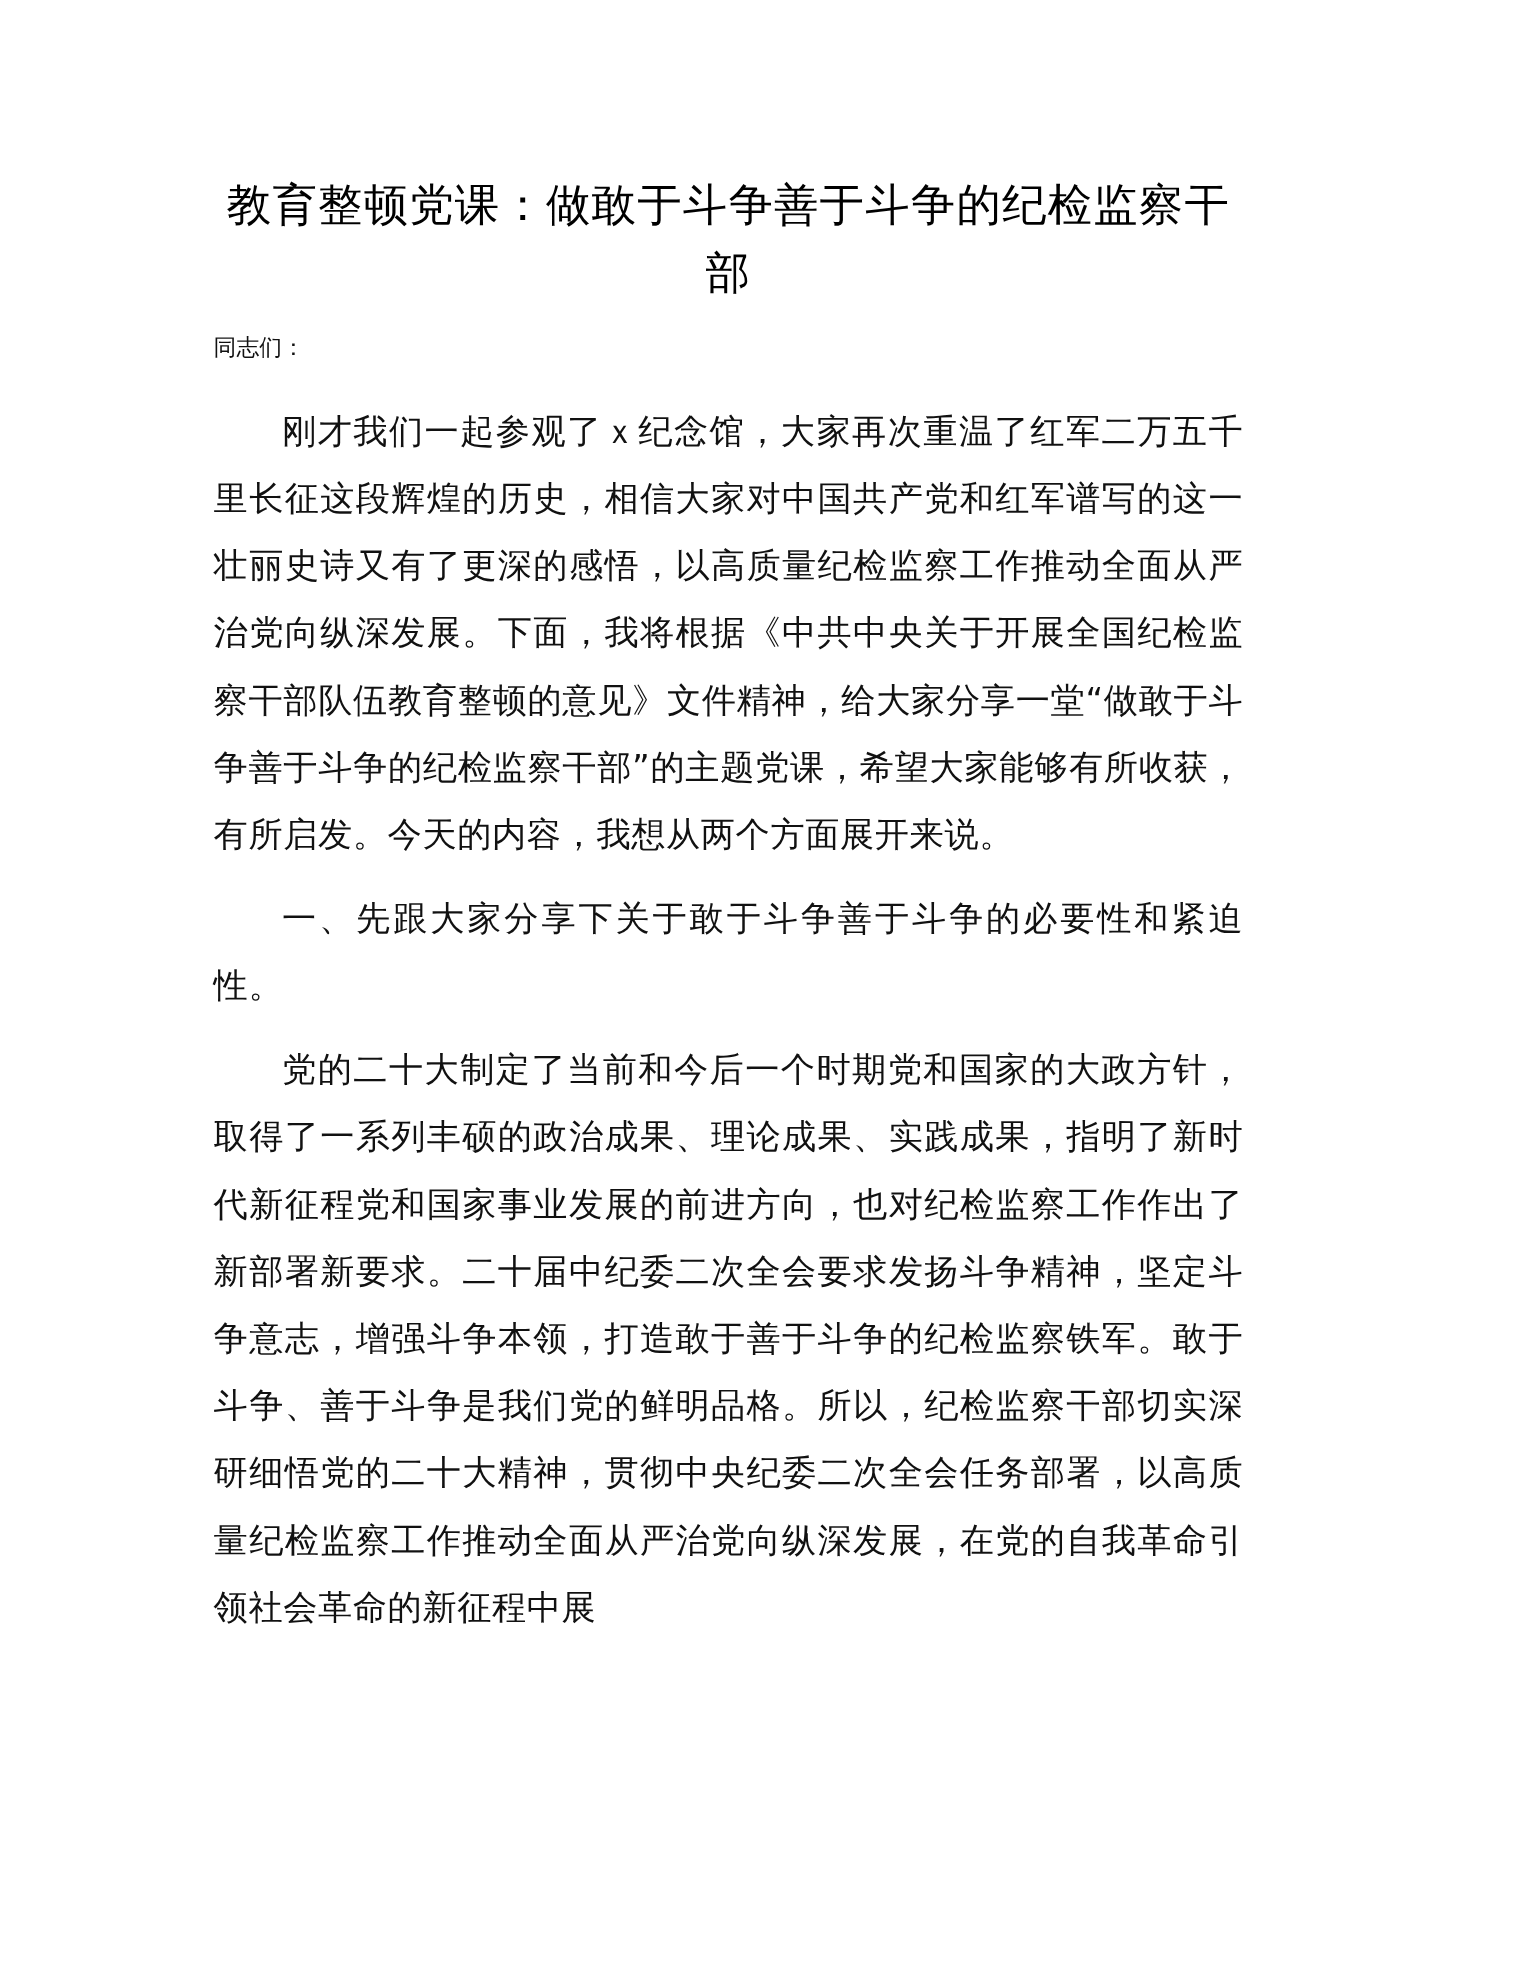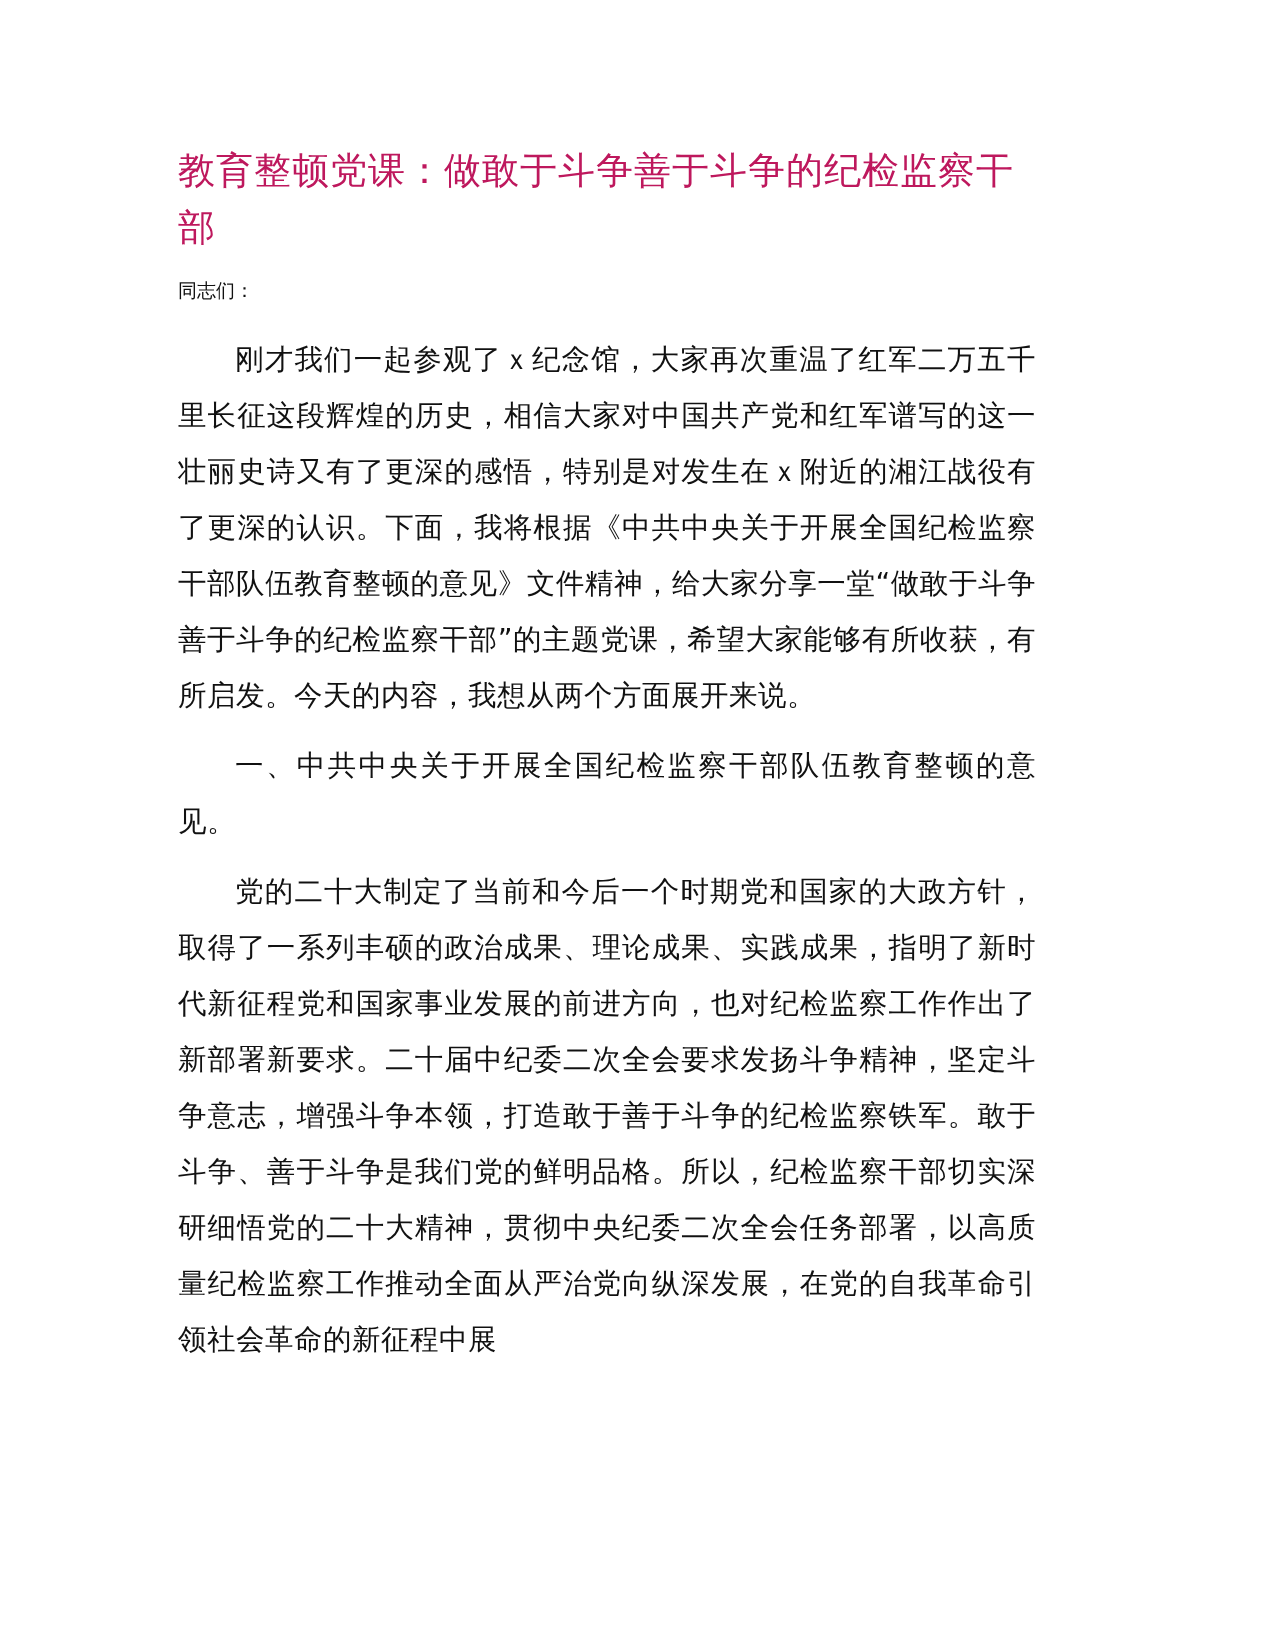--- a/index.html
+++ b/index.html
@@ -17,24 +17,25 @@
     }
     .page {
       position: absolute;
       left: 178px;
       top: 142px;
       width: 858px;
     }
     .title {
       font-size: 37px;
       line-height: 57px;
+      text-align: center;
       font-weight: normal;
       margin: 0 0 0 0;
       letter-spacing: 1px;
-      color: #be185d;
+      color: #000000;
     }
     .greeting {
       font-size: 19px;
       line-height: 56px;
       margin: 6px 0 0 0;
       color: #111;
     }
     .para {
       font-size: 28.5px;
       line-height: 56px;
@@ -45,16 +46,16 @@
       color: #111;
       letter-spacing: 0.5px;
     }
   </style>
 </head>
 <body>
 
 <div class="page">
   <h1 class="title">教育整顿党课：做敢于斗争善于斗争的纪检监察干部</h1>
   <p class="greeting">同志们：</p>
-  <p class="para">刚才我们一起参观了ｘ纪念馆，大家再次重温了红军二万五千里长征这段辉煌的历史，相信大家对中国共产党和红军谱写的这一壮丽史诗又有了更深的感悟，特别是对发生在ｘ附近的湘江战役有了更深的认识。下面，我将根据《中共中央关于开展全国纪检监察干部队伍教育整顿的意见》文件精神，给大家分享一堂“做敢于斗争善于斗争的纪检监察干部”的主题党课，希望大家能够有所收获，有所启发。今天的内容，我想从两个方面展开来说。</p>
-  <p class="para">一、中共中央关于开展全国纪检监察干部队伍教育整顿的意见。</p>
+  <p class="para">刚才我们一起参观了ｘ纪念馆，大家再次重温了红军二万五千里长征这段辉煌的历史，相信大家对中国共产党和红军谱写的这一壮丽史诗又有了更深的感悟，以高质量纪检监察工作推动全面从严治党向纵深发展。下面，我将根据《中共中央关于开展全国纪检监察干部队伍教育整顿的意见》文件精神，给大家分享一堂“做敢于斗争善于斗争的纪检监察干部”的主题党课，希望大家能够有所收获，有所启发。今天的内容，我想从两个方面展开来说。</p>
+  <p class="para">一、先跟大家分享下关于敢于斗争善于斗争的必要性和紧迫性。</p>
   <p class="para">党的二十大制定了当前和今后一个时期党和国家的大政方针，取得了一系列丰硕的政治成果、理论成果、实践成果，指明了新时代新征程党和国家事业发展的前进方向，也对纪检监察工作作出了新部署新要求。二十届中纪委二次全会要求发扬斗争精神，坚定斗争意志，增强斗争本领，打造敢于善于斗争的纪检监察铁军。敢于斗争、善于斗争是我们党的鲜明品格。所以，纪检监察干部切实深研细悟党的二十大精神，贯彻中央纪委二次全会任务部署，以高质量纪检监察工作推动全面从严治党向纵深发展，在党的自我革命引领社会革命的新征程中展</p>
 </div>
 
 </body></html>

